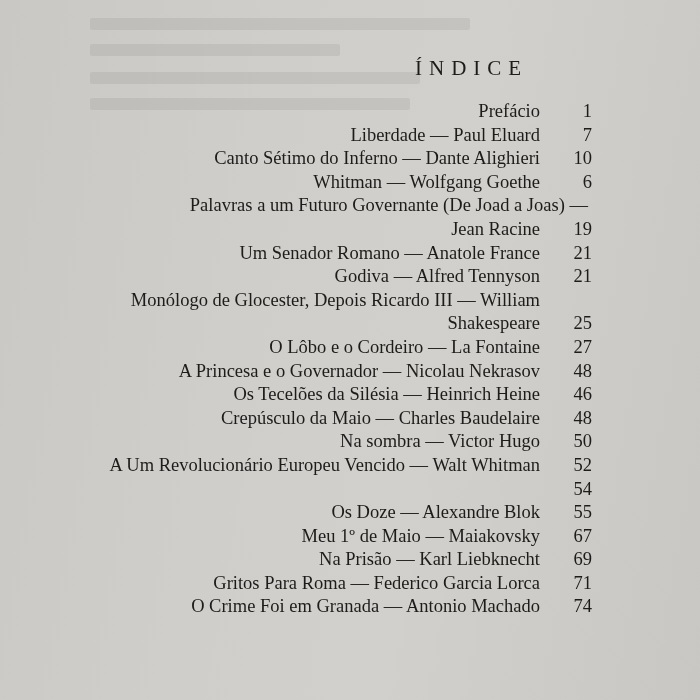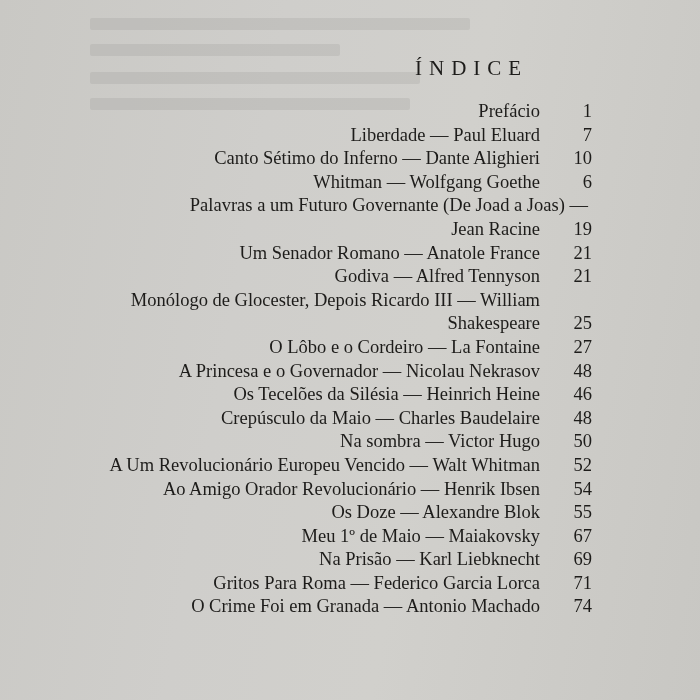--- a/index.html
+++ b/index.html
@@ -139,21 +139,20 @@
   </div>
   <div class="row">
     <span class="entry">Na sombra — Victor Hugo</span>
     <span class="page">50</span>
   </div>
   <div class="row">
     <span class="entry">A Um Revolucionário Europeu Vencido — Walt Whitman</span>
     <span class="page">52</span>
   </div>
   <div class="row">
-    <span class="entry">Ao Amigo Orador Revolucionário — Henrik Ibsen</span>
     <span class="page">54</span>
   </div>
   <div class="row">
     <span class="entry">Os Doze — Alexandre Blok</span>
     <span class="page">55</span>
   </div>
   <div class="row">
     <span class="entry">Meu 1º de Maio — Maiakovsky</span>
     <span class="page">67</span>
   </div>

